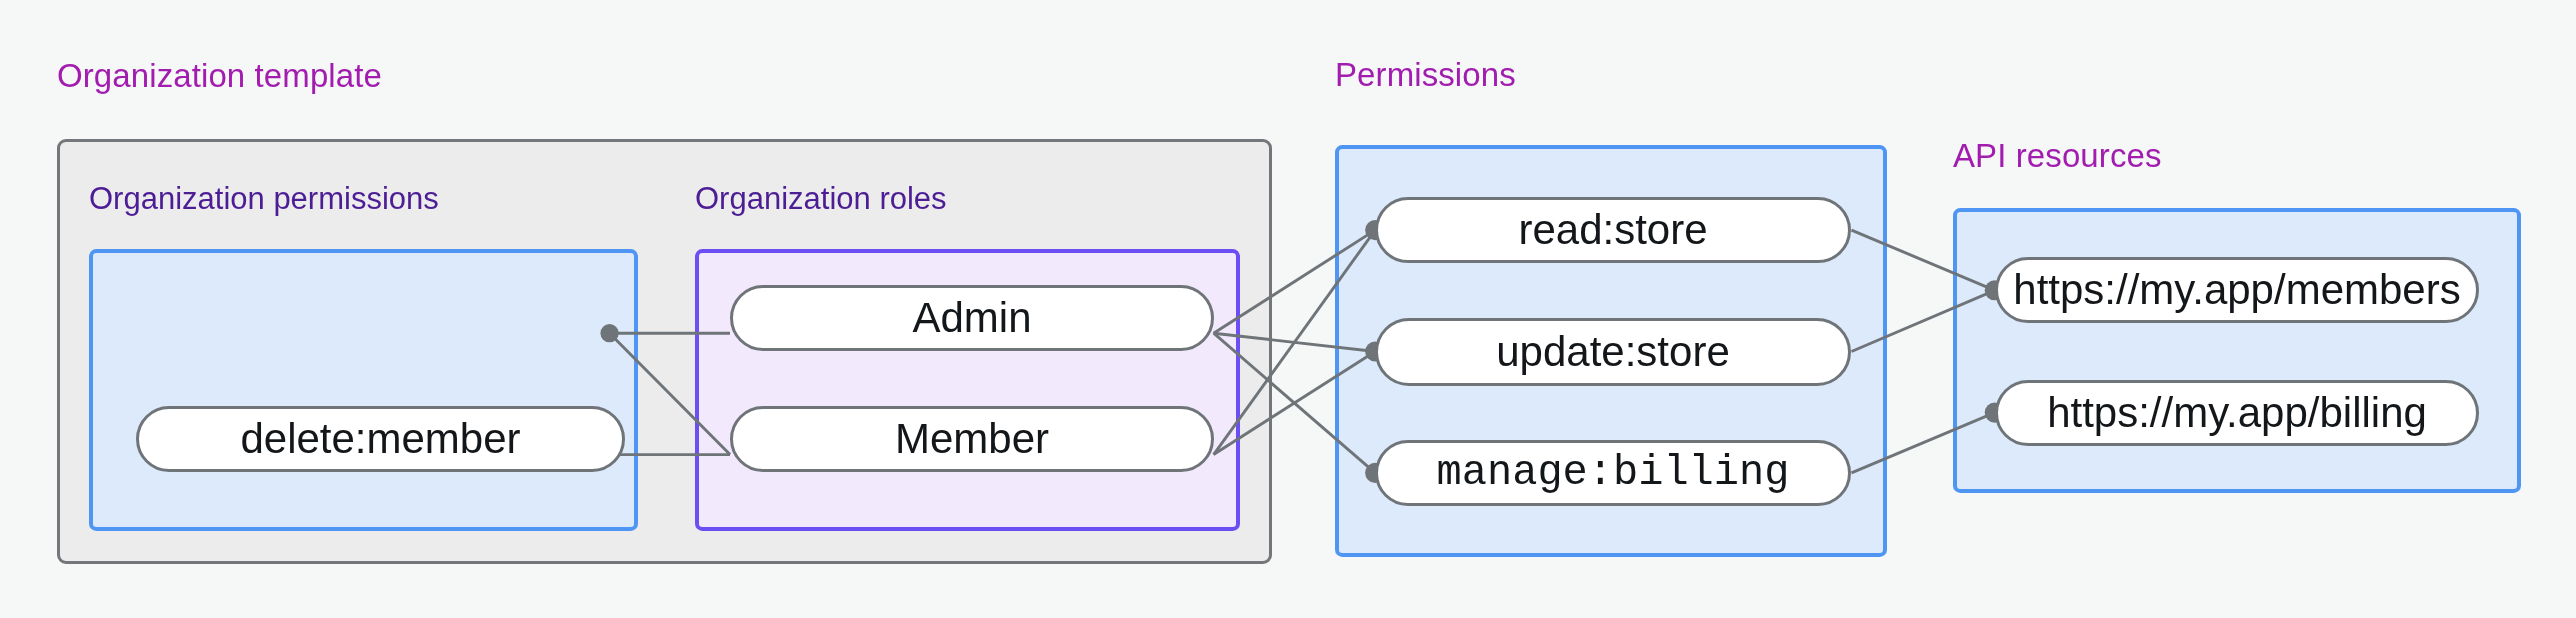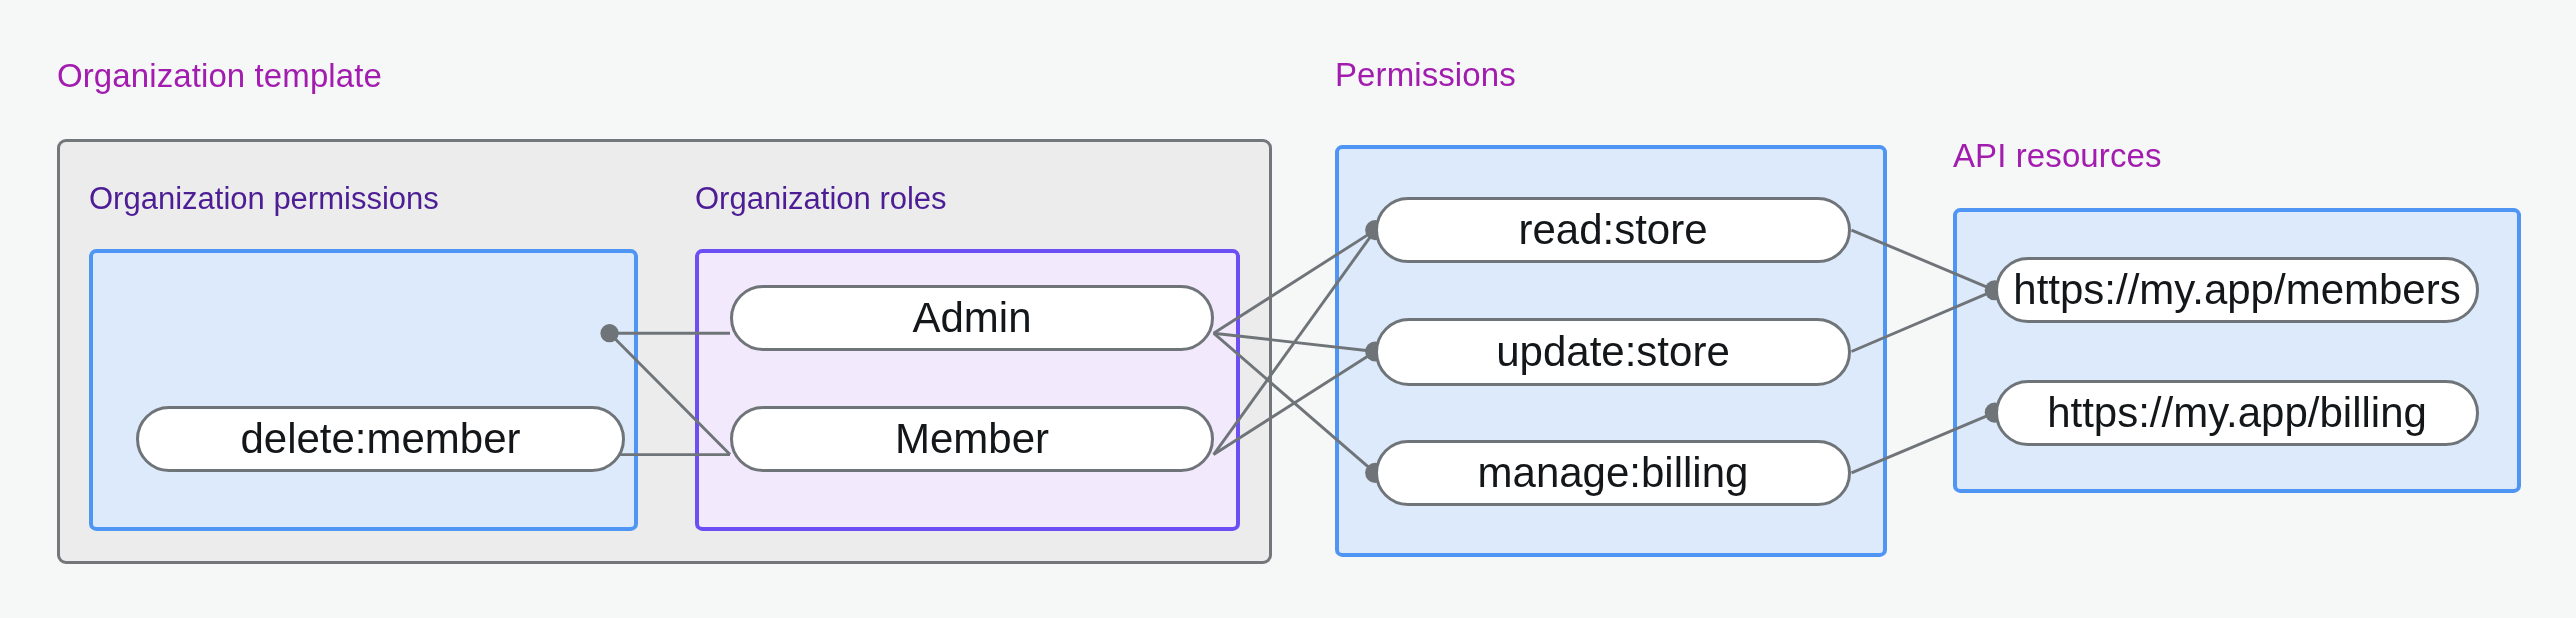--- a/index.html
+++ b/index.html
@@ -144,21 +144,21 @@
   </div>
 
   <div class="pill" style="left:1375px; top:197px; width:476px; height:66px;">
     <span>read:store</span>
   </div>
 
   <div class="pill" style="left:1375px; top:318px; width:476px; height:68px;">
     <span>update:store</span>
   </div>
 
-  <div class="pill" style="left:1375px; top:440px; width:476px; height:66px;">
+  <div class="pill" style="left:1375px; top:440px; width:476px; height:66px;font-family:Liberation Mono, monospace;">
     <span>manage:billing</span>
   </div>
 
   <div class="pill" style="left:1995px; top:257px; width:484px; height:66px;">
     <span>https://my.app/members</span>
   </div>
 
   <div class="pill" style="left:1995px; top:380px; width:484px; height:66px;">
     <span>https://my.app/billing</span>
   </div>

